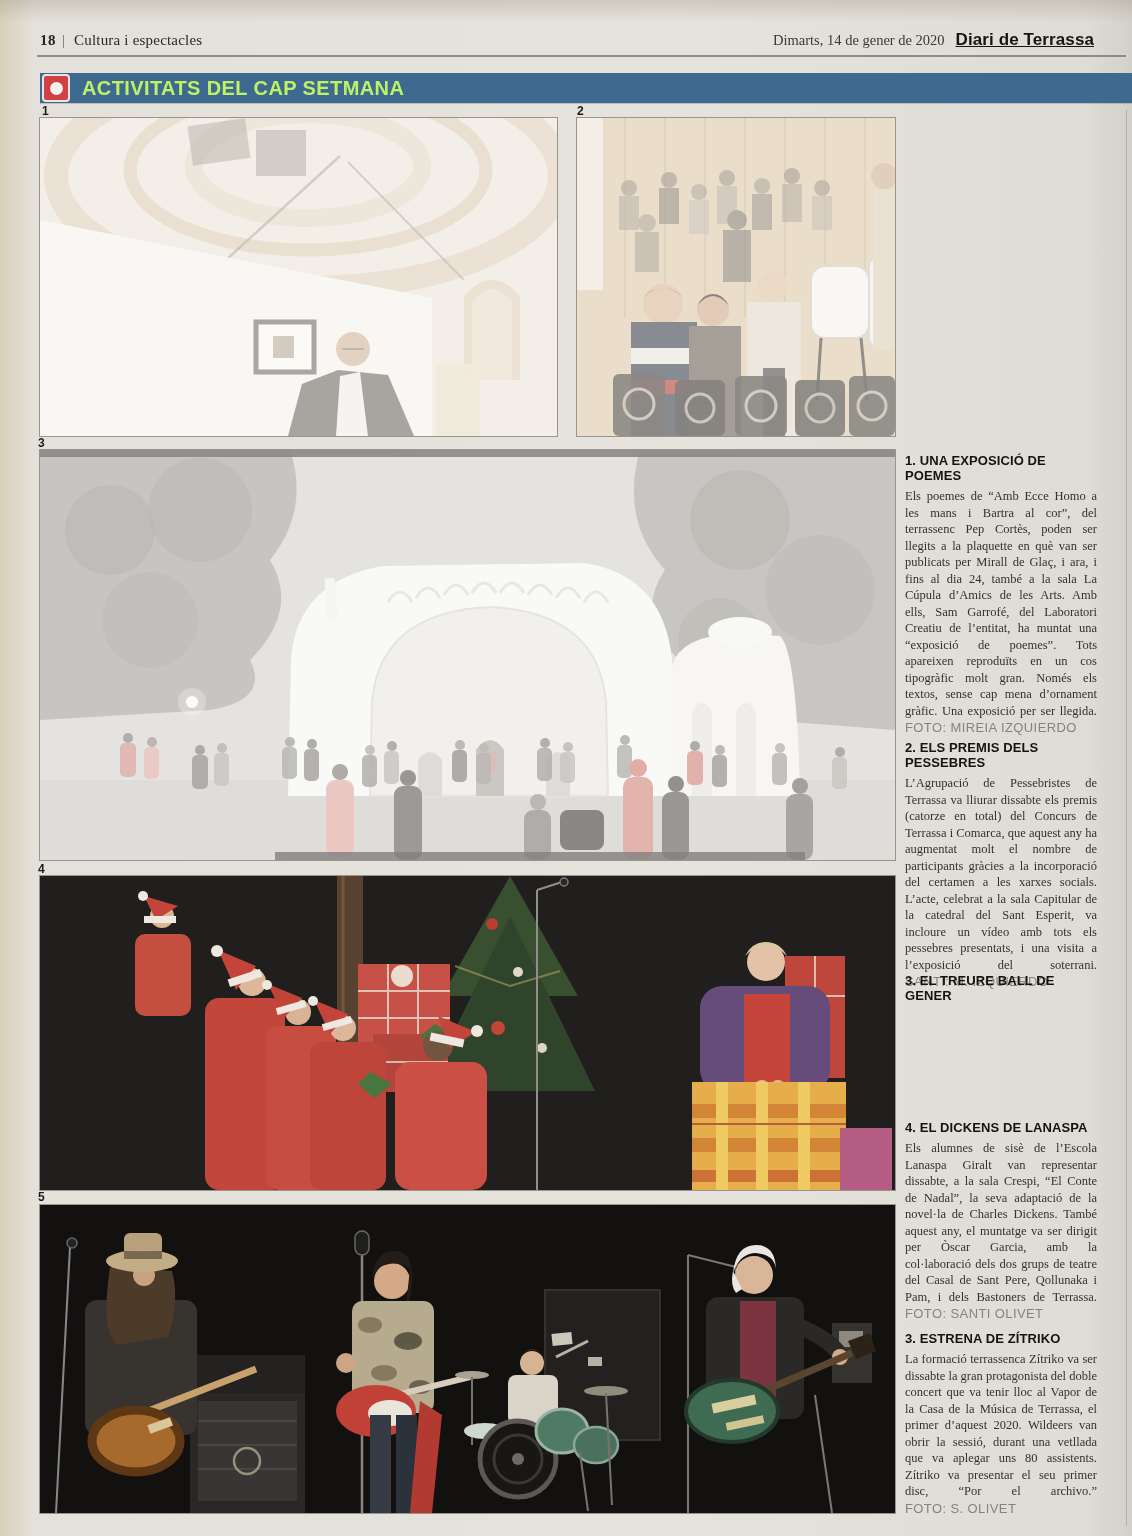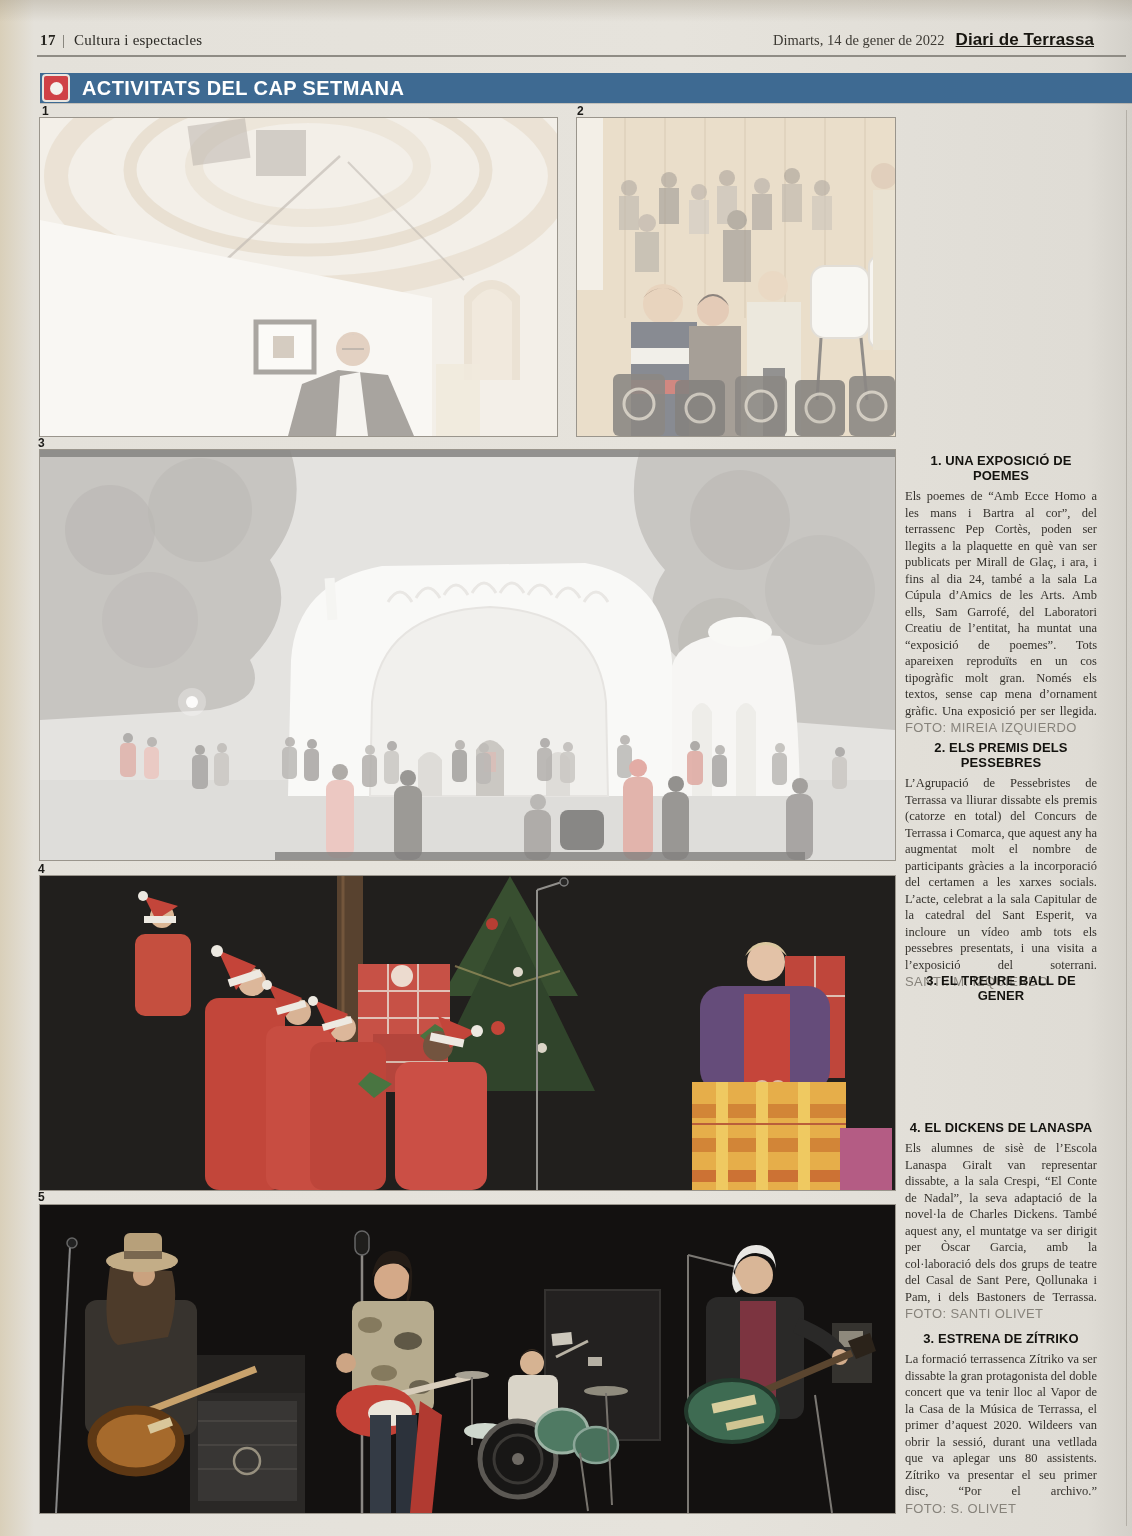--- a/index.html
+++ b/index.html
@@ -24,61 +24,61 @@
   .mast-name{font-family:"Liberation Sans",sans-serif;font-weight:bold;color:#17150f;
     font-size:17px;margin-left:11px;letter-spacing:.1px;text-decoration:underline;}
   .header-rule{position:absolute;left:37px;right:6px;top:55px;height:2px;background:#8f8c85;}
 
   
   .banner{position:absolute;left:40px;right:0;top:73px;height:30px;background:#3e6a92;
     display:flex;align-items:center;box-shadow:0 1px 0 rgba(0,0,0,.15);}
   .banner-bullet{width:24px;height:24px;background:#cf4146;border:2px solid #e8e6e0;
     border-radius:4px;margin-left:2px;display:flex;align-items:center;justify-content:center;flex:0 0 auto;}
   .banner-bullet .dot{width:13px;height:13px;background:#f3f1ec;border-radius:50%;}
-  .banner-title{color:#ffffff;font-weight:bold;font-size:20px;letter-spacing:.4px;
+  .banner-title{color:#bef264;font-weight:bold;font-size:20px;letter-spacing:.4px;
     margin-left:12px;transform:scaleY(1.02);white-space:nowrap;}
 
   
   figure.photo{position:absolute;margin:0;padding:0;background:#eee;outline:1px solid #9a958c;}
   figure.photo svg{display:block;}
   .photo-num{position:absolute;font-weight:bold;font-size:12px;color:#1c1b18;
     font-family:"Liberation Sans",sans-serif;}
   #num1{left:42px;top:104px;} #num2{left:577px;top:104px;}
   #num3{left:38px;top:436px;} #num4{left:38px;top:862px;} #num5{left:38px;top:1190px;}
   #photo1{left:40px;top:118px;width:517px;height:318px;}
   #photo2{left:577px;top:118px;width:318px;height:318px;}
   #photo3{left:40px;top:450px;width:855px;height:410px;}
   #photo4{left:40px;top:876px;width:855px;height:314px;}
   #photo5{left:40px;top:1205px;width:855px;height:308px;}
 
   
   .article{position:absolute;left:905px;width:192px;color:#34312c;}
   #article1{top:453px;} #article2{top:740px;} #article3{top:973px;}
   #article4{top:1120px;} #article5{top:1331px;}
   .article h3{margin:0 0 5px 0;font-size:13px;font-weight:bold;color:#14130f;
-    letter-spacing:.1px;font-family:"Liberation Sans",sans-serif;text-align:center;}
+    letter-spacing:.1px;font-family:"Liberation Sans",sans-serif;}
   .article p{margin:0;font-family:"Liberation Serif",serif;font-size:12.5px;
     line-height:1.32;text-align:justify;}
   .credit{font-family:"Liberation Sans",sans-serif;font-size:13px;color:#87837b;
     letter-spacing:.4px;white-space:nowrap;}
   .credit.block{display:block;margin-top:2px;}
 
   .page-fold{position:absolute;top:110px;bottom:10px;left:1126px;width:1px;background:#b3afa7;}
 </style>
 </head>
 <body>
 
 <div class="page">
 
   <header class="masthead">
     <div class="mh-left">
-      <span class="pgnum">17</span><span class="mh-sep">|</span><span class="section-title">Cultura i espectacles</span>
+      <span class="pgnum">18</span><span class="mh-sep">|</span><span class="section-title">Cultura i espectacles</span>
     </div>
     <div class="mh-right">
-      <span>Dimarts, 14 de gener de 2022</span><span class="mast-name">Diari de Terrassa</span>
+      <span>Dimarts, 14 de gener de 2020</span><span class="mast-name">Diari de Terrassa</span>
     </div>
   </header>
   <div class="header-rule"></div>
 
   <div class="banner">
     <span class="banner-bullet">
         <span class="dot"></span>
       </span>
     <span class="banner-title">ACTIVITATS DEL CAP SETMANA</span>
   </div>

